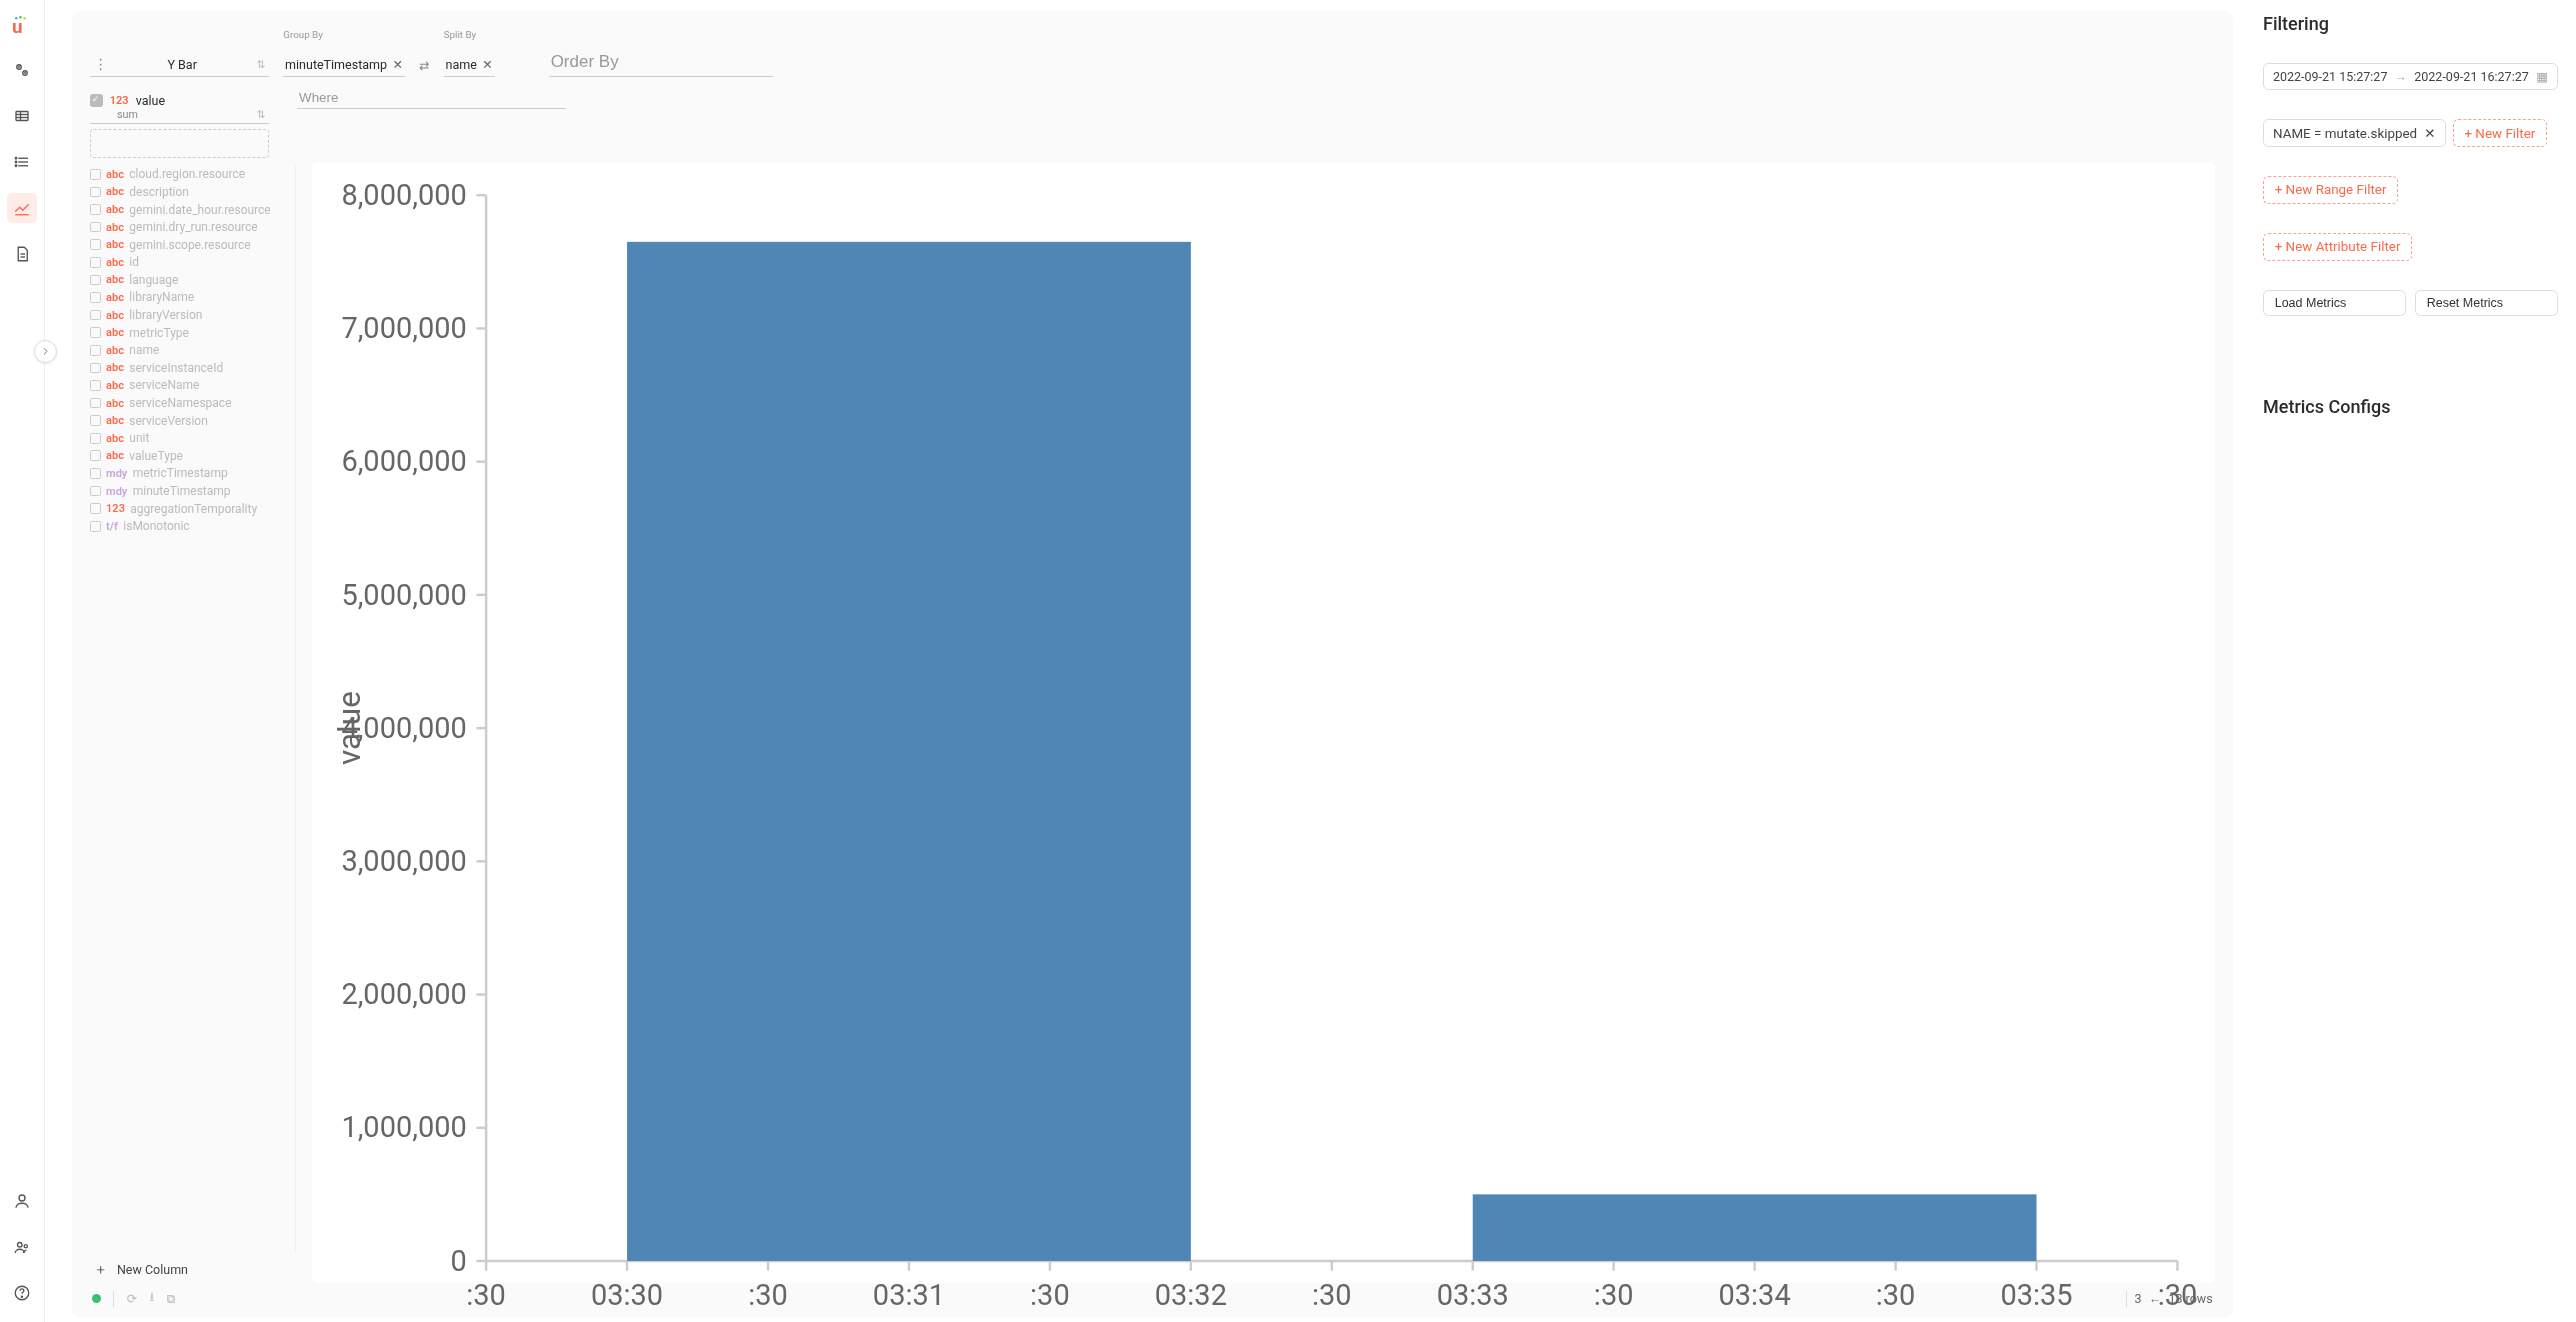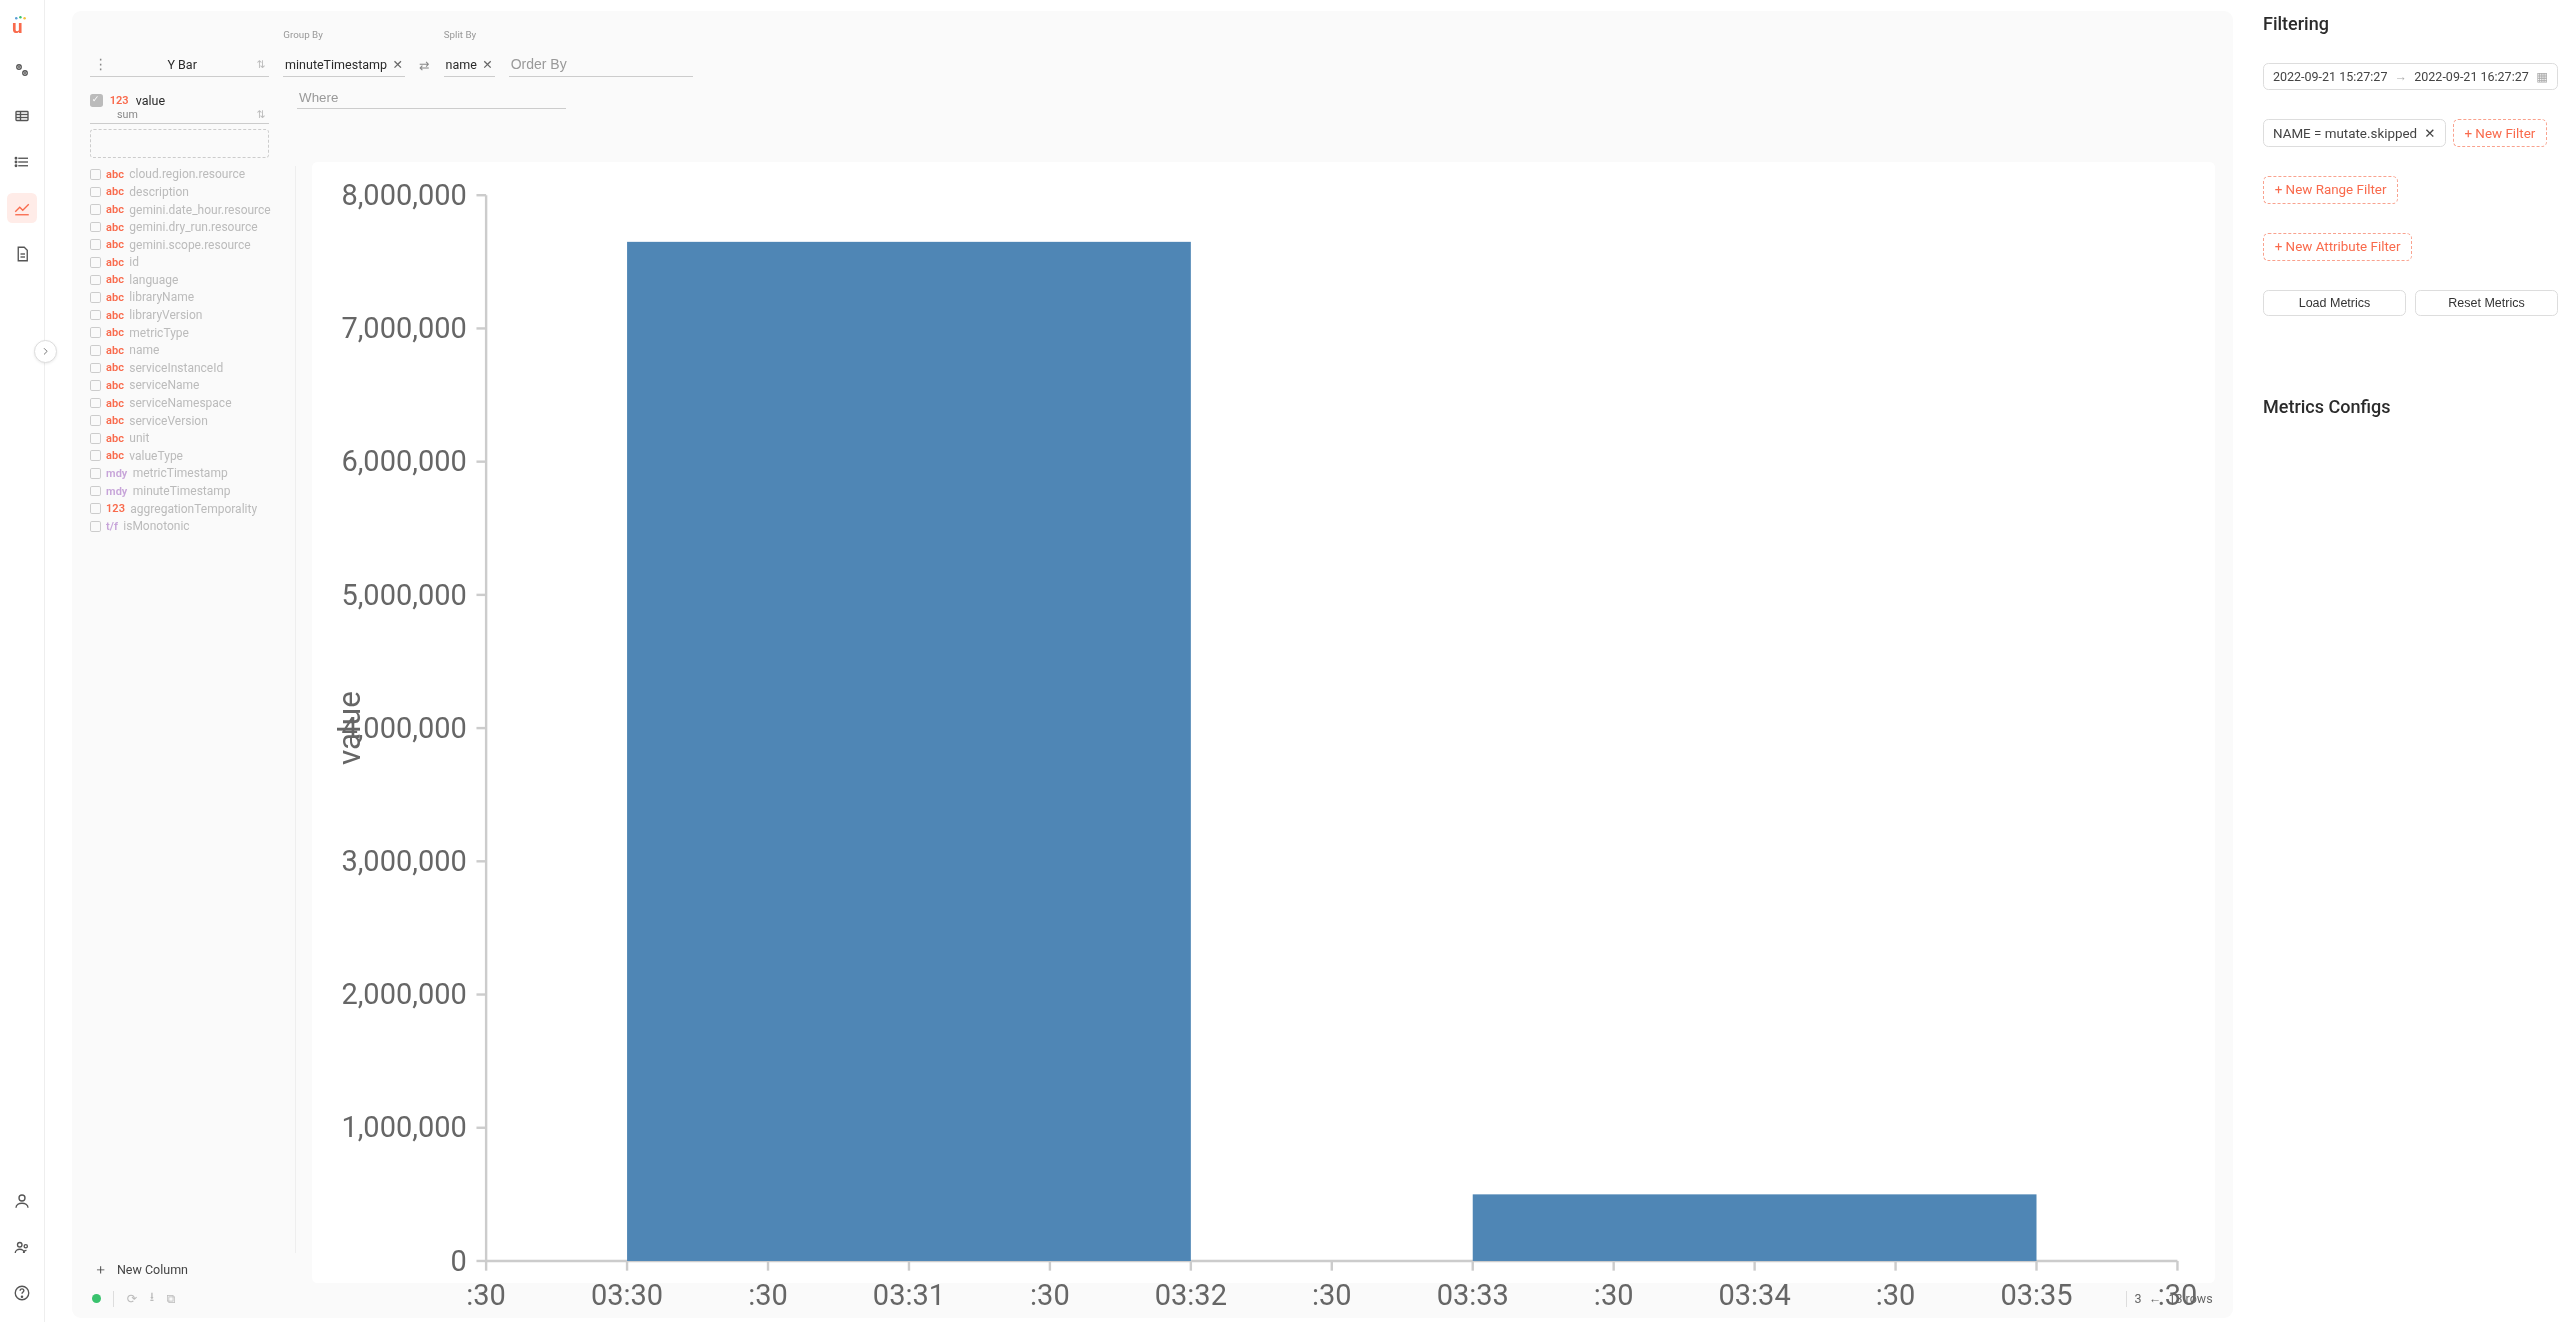--- a/index.html
+++ b/index.html
@@ -52,21 +52,21 @@
   .play-btn, .expand-btn {
     width: 30px; height: 30px; border-radius: 5.4px; display:flex; align-items:center; justify-content:center; cursor:pointer;
   }
 
   
   .cfg-row { display: flex; gap: 14.3px; align-items: flex-end; margin: 5.4px 0 3.6px 0; }
   .cfg-cell { display: flex; flex-direction: column; gap: 1.8px; }
   .cfg-label { font-size: 9.8px; color: #999; }
   .underline-input {
     border: none; border-bottom: 0.9px solid #ccc; background: transparent;
-    padding: 3.6px 1.8px; font-size: 14px; min-width: 143px; outline: none; color:#15803d;
+    padding: 3.6px 1.8px; font-size: 17px; min-width: 143px; outline: none; color:#15803d;margin-left:40px;
   }
   .underline-input::placeholder { color: #999; }
 
   .chip {
     display: inline-flex; align-items: center; gap: 5.4px;
     border-bottom: 0.9px solid #ccc; padding: 1.8px 1.8px 3.6px 1.8px; font-size: 12.5px;
   }
   .chip .x { cursor: pointer; color: #666; }
 
   .ybar-select {
@@ -138,21 +138,21 @@
   }
   .filter-chip .x { cursor:pointer; }
 
   .dashed-btn {
     display:inline-flex; align-items:center; gap:3.6px;
     border:0.9px dashed #f9a28e; color:#f96a4c; border-radius:5.4px;
     padding:5.4px 10.7px; font-size:13.4px; cursor:pointer;
   }
 
   .btn-row { display:flex; gap:9px; }
-  .btn.wide { flex:1; justify-content:center; }
+  .btn.wide { flex:1; justify-content:flex-start; }
 
   .small-label-col { display:flex; flex-direction:column; gap:16px; }
 
   .twocol-where { border:none; border-bottom:0.9px solid #ccc; background:transparent; padding:3.6px 1.8px; width:269px; outline:none; }
   .twocol-where::placeholder { color:#999; }
 
   .swap-icon { color:#888; font-size:12.5px; padding-bottom:3.6px; }
 
 </style>
 </head>

